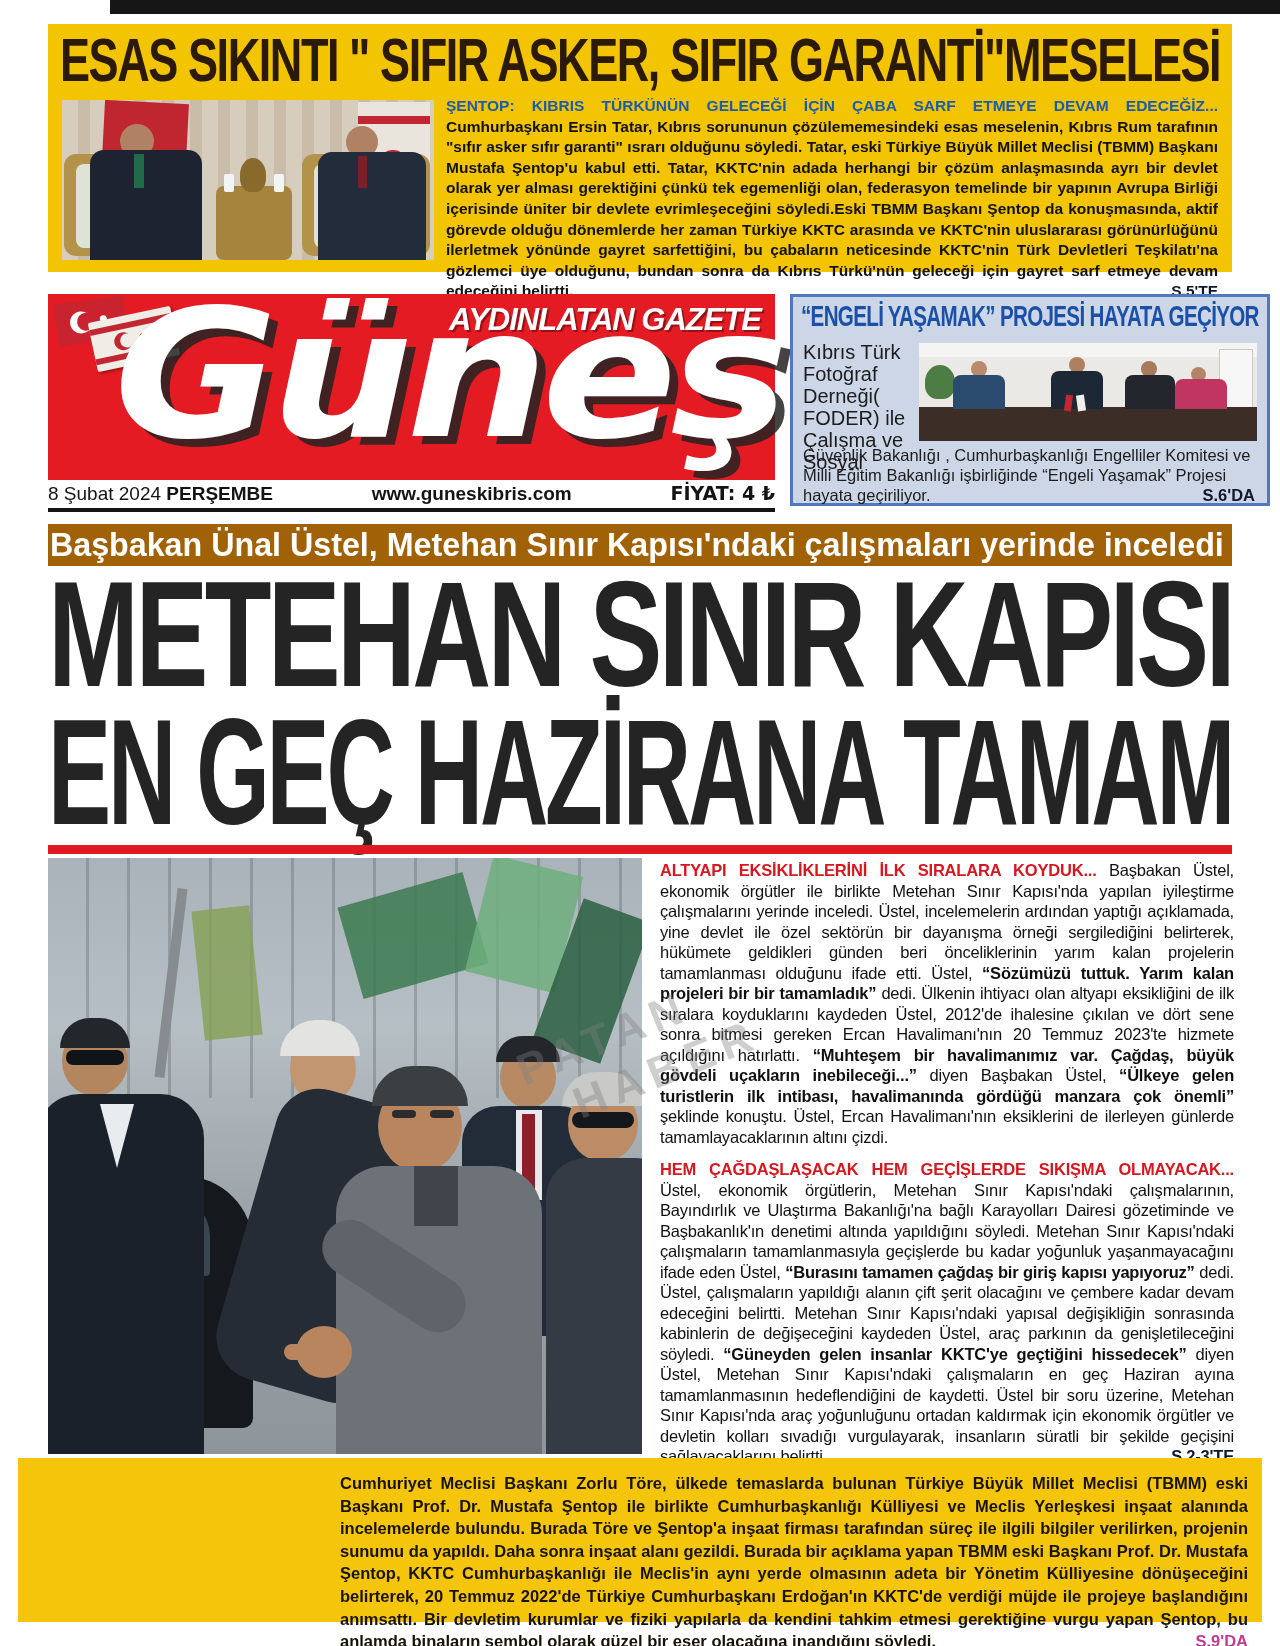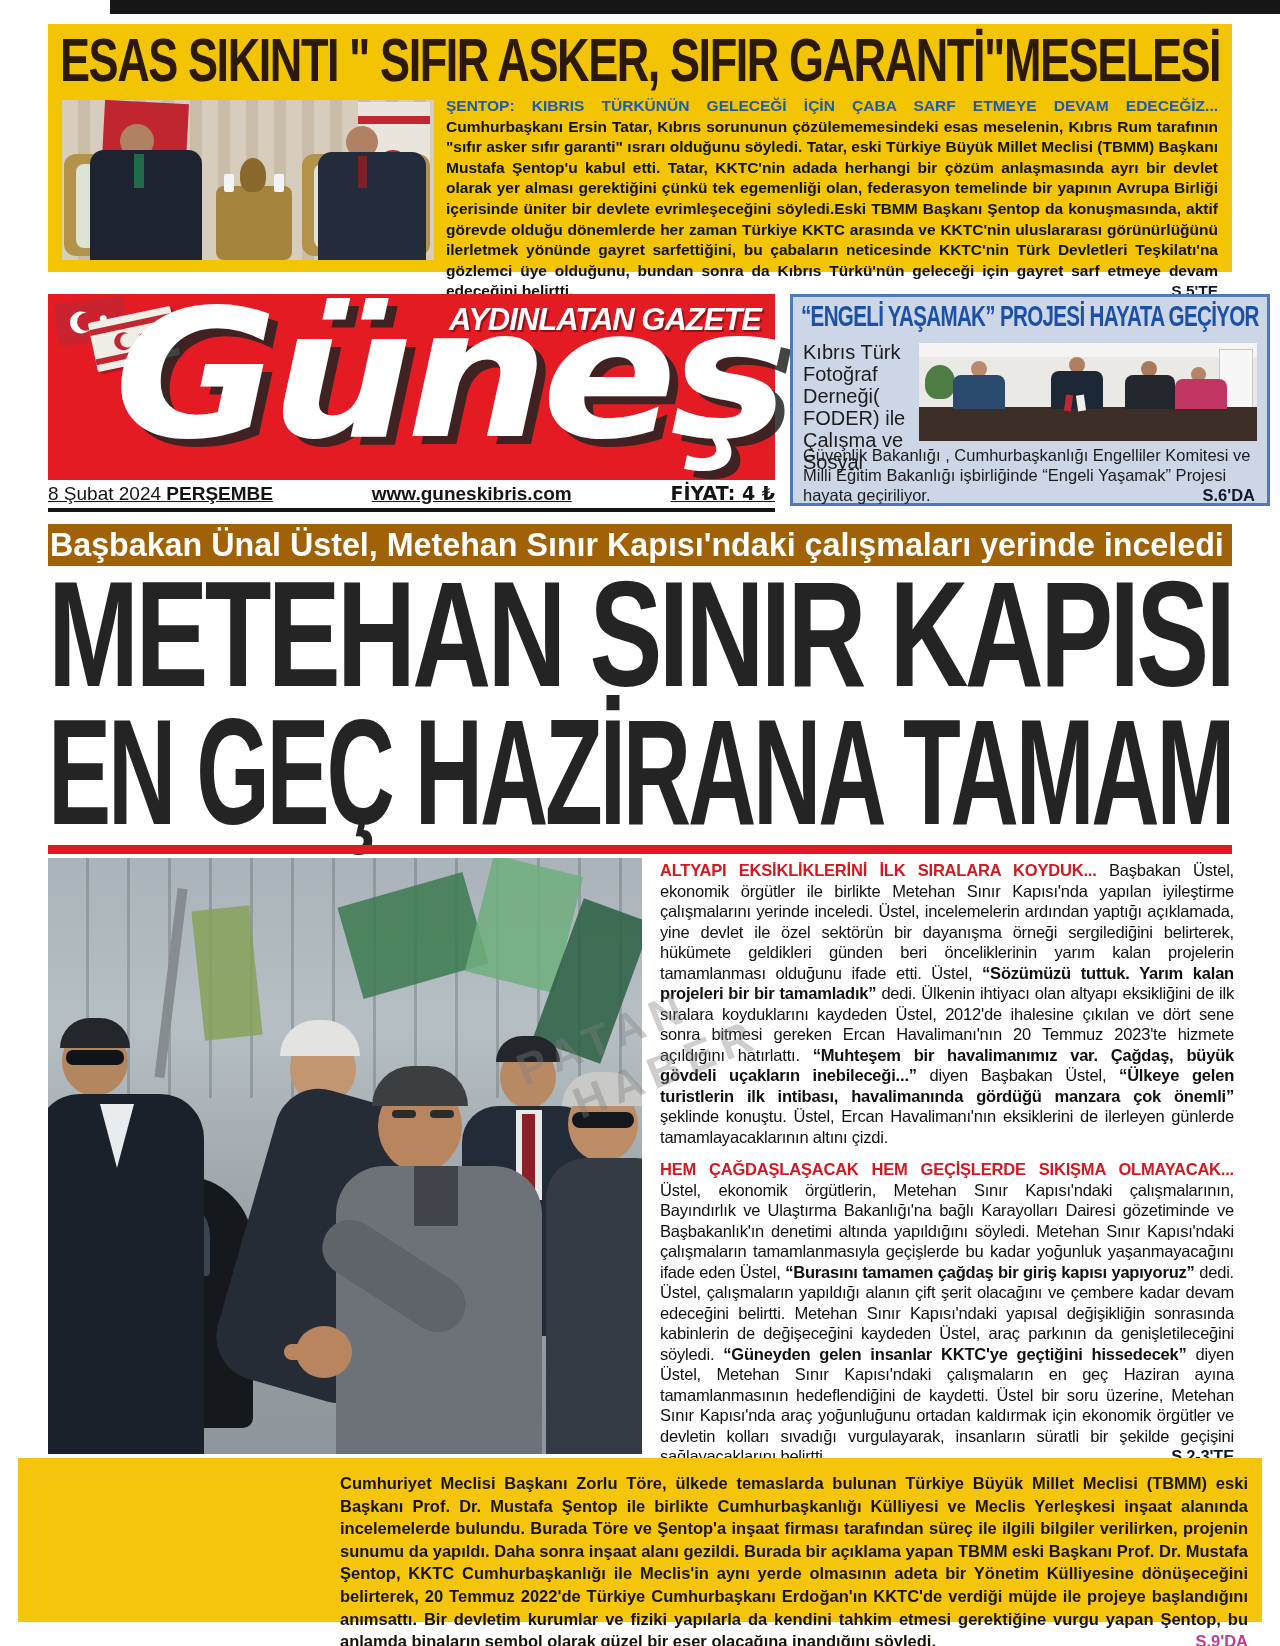--- a/index.html
+++ b/index.html
@@ -21,21 +21,21 @@
   .seg-ref{color:#0f172a;font-weight:700;float:right;}
   .seg-refm{color:#C23A92;font-weight:700;float:right;}
 
   
   .masthead{position:absolute;left:48px;top:294px;width:727px;height:186px;background:#E41B23;overflow:visible;}
   .tagline{position:absolute;right:14px;top:8px;font-style:italic;font-weight:900;font-size:31px;color:#ffffff;
            text-shadow:2px 2px 0 rgba(0,0,0,.35);letter-spacing:-1px;}
   .gunes{position:absolute;left:66px;top:-8px;font-family:"DejaVu Sans",sans-serif;font-style:italic;font-weight:700;
          font-size:178px;line-height:178px;color:#ffffff;text-shadow:8px 8px 0 rgba(35,35,35,.85);letter-spacing:-6px;}
   .dateline{position:absolute;left:48px;top:482px;width:727px;height:26px;border-bottom:4px solid #141414;
-            display:flex;justify-content:space-between;align-items:baseline;font-size:19px;color:#141414;text-decoration:underline;}
+            display:flex;justify-content:space-between;align-items:baseline;font-size:19px;color:#141414;}
   .dateline .day{font-weight:700;}
   .dateline .site{font-weight:700;}
   .dateline .price{font-weight:700;font-family:"DejaVu Sans",sans-serif;}
 
   
   .flagbox{position:absolute;left:4px;top:2px;width:150px;height:90px;}
   .flag{position:absolute;border-radius:2px;}
   .crescent-outer{position:absolute;border-radius:50%;}
   .crescent-inner{position:absolute;border-radius:50%;}
 

